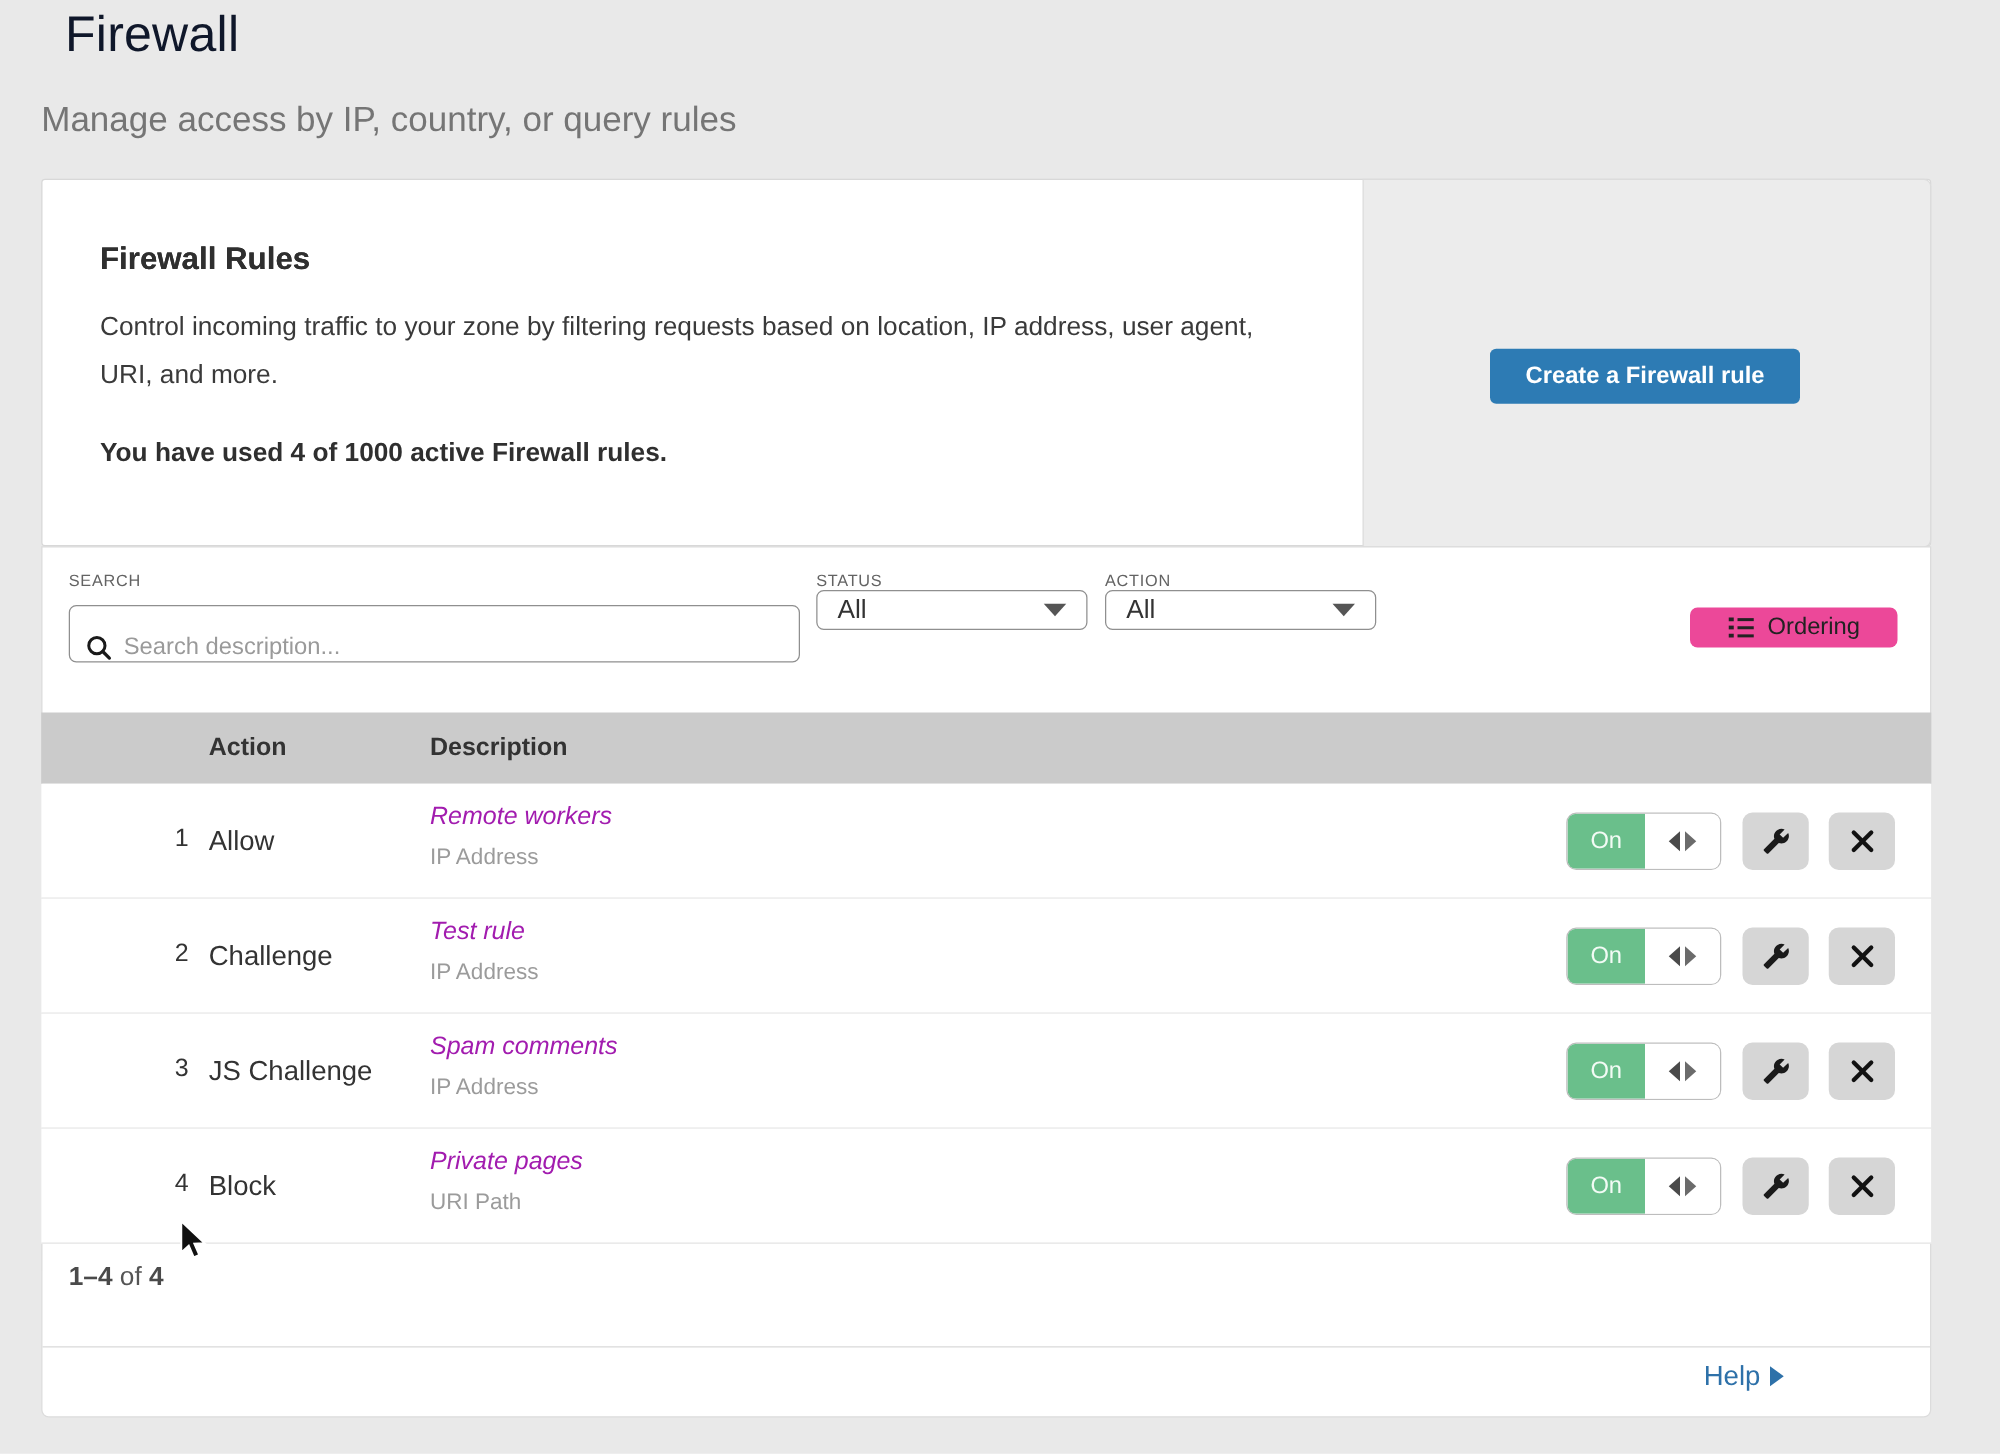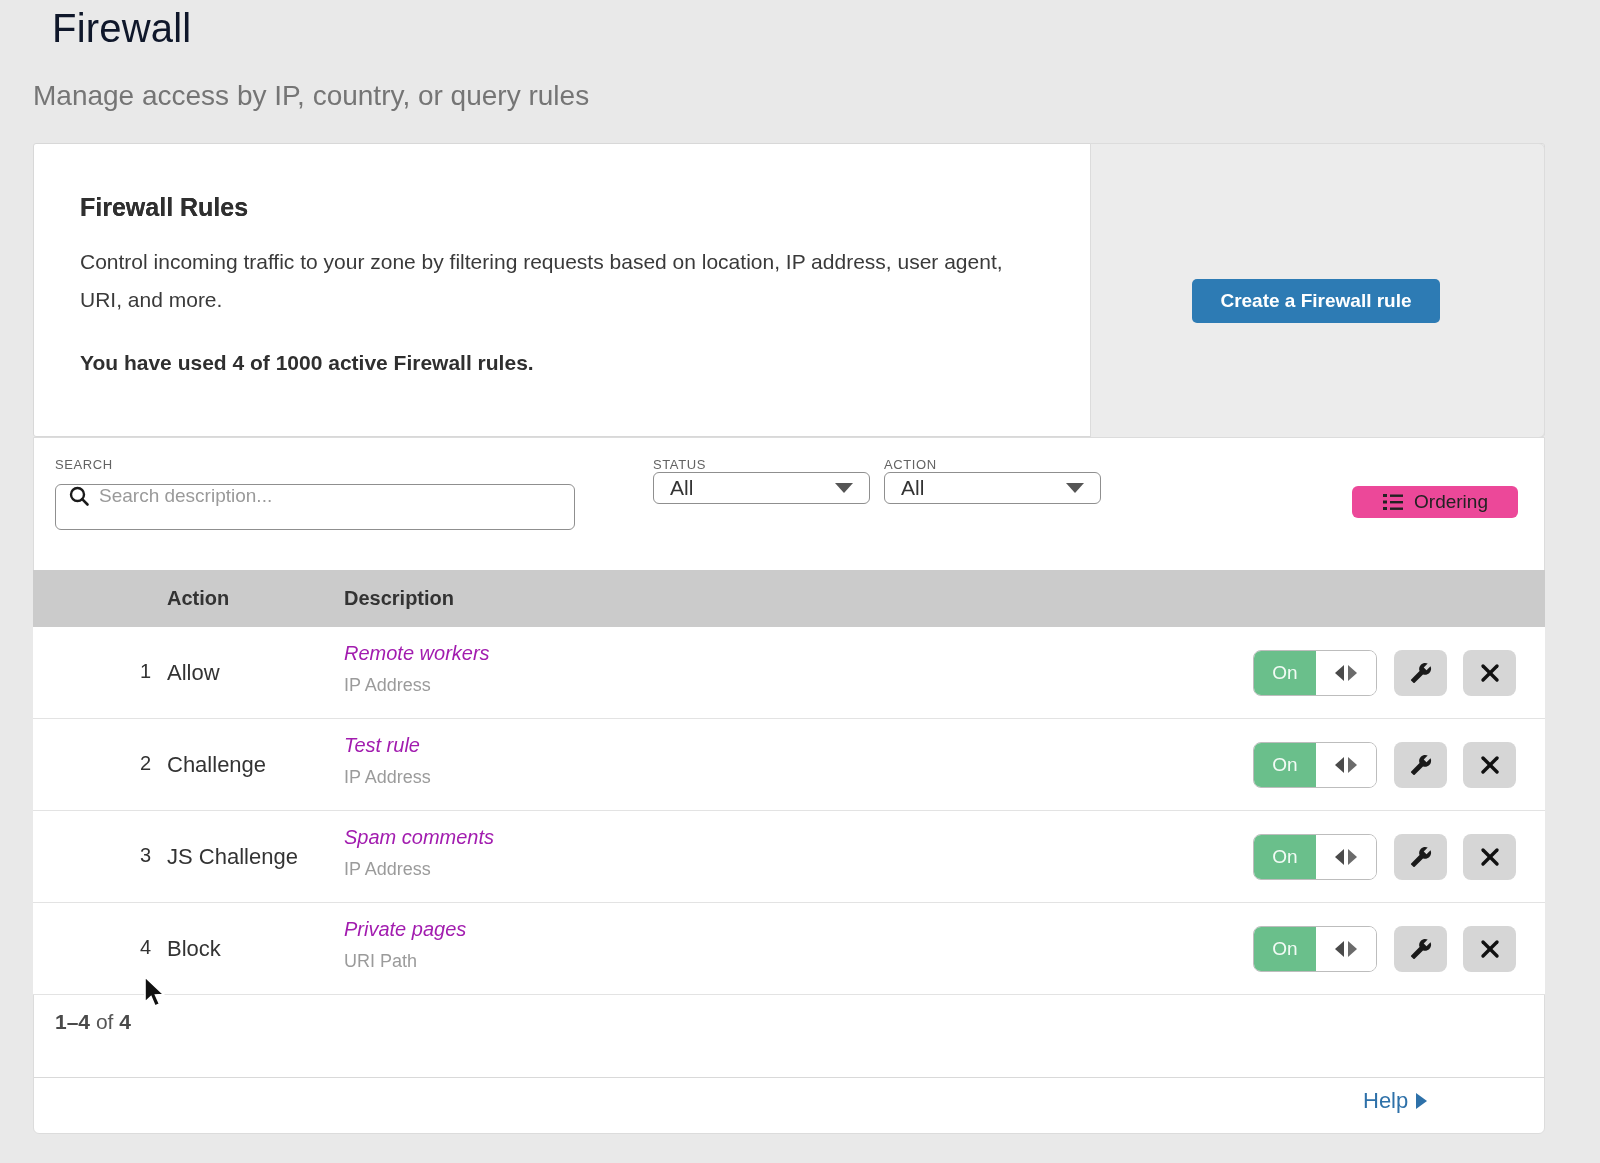--- a/index.html
+++ b/index.html
@@ -41,23 +41,23 @@
     left: 33px; top: 437px; width: 1512px; height: 697px;
     background: #ffffff; border: 1px solid #dcdcdc; border-radius: 0 0 6px 6px;
   }
 
   
   .filter-label { font-size: 13px; font-weight: 400; color: #636363; letter-spacing: 0.6px; }
   .lbl-search { left: 55px; top: 457px; }
   .lbl-status { left: 653px; top: 457px; }
   .lbl-action { left: 884px; top: 457px; }
   .search-box {
-    left: 55px; top: 484px; width: 520px; height: 46px;
+    left: 55px; top: 484px; width: 585px; height: 46px;
     border: 1px solid #8f8f8f; border-radius: 6px; background: #fff;
-    display: flex; align-items: flex-start; padding: 0 12px; gap: 9px;
+    display: flex; align-items: flex-end; padding: 0 12px; gap: 9px;
   }
   .search-box input {
     border: none; outline: none; flex: 1; font-size: 19px; font-family: inherit; color: #333; background: transparent;
   }
   .search-box input::placeholder { color: #9a9a9a; }
   .select-box {
     height: 32px; top: 472px;
     border: 1px solid #8f8f8f; border-radius: 6px; background: #fff;
     display: flex; align-items: center; justify-content: space-between;
     padding: 0 16px; font-size: 21px; color: #333; cursor: pointer;

